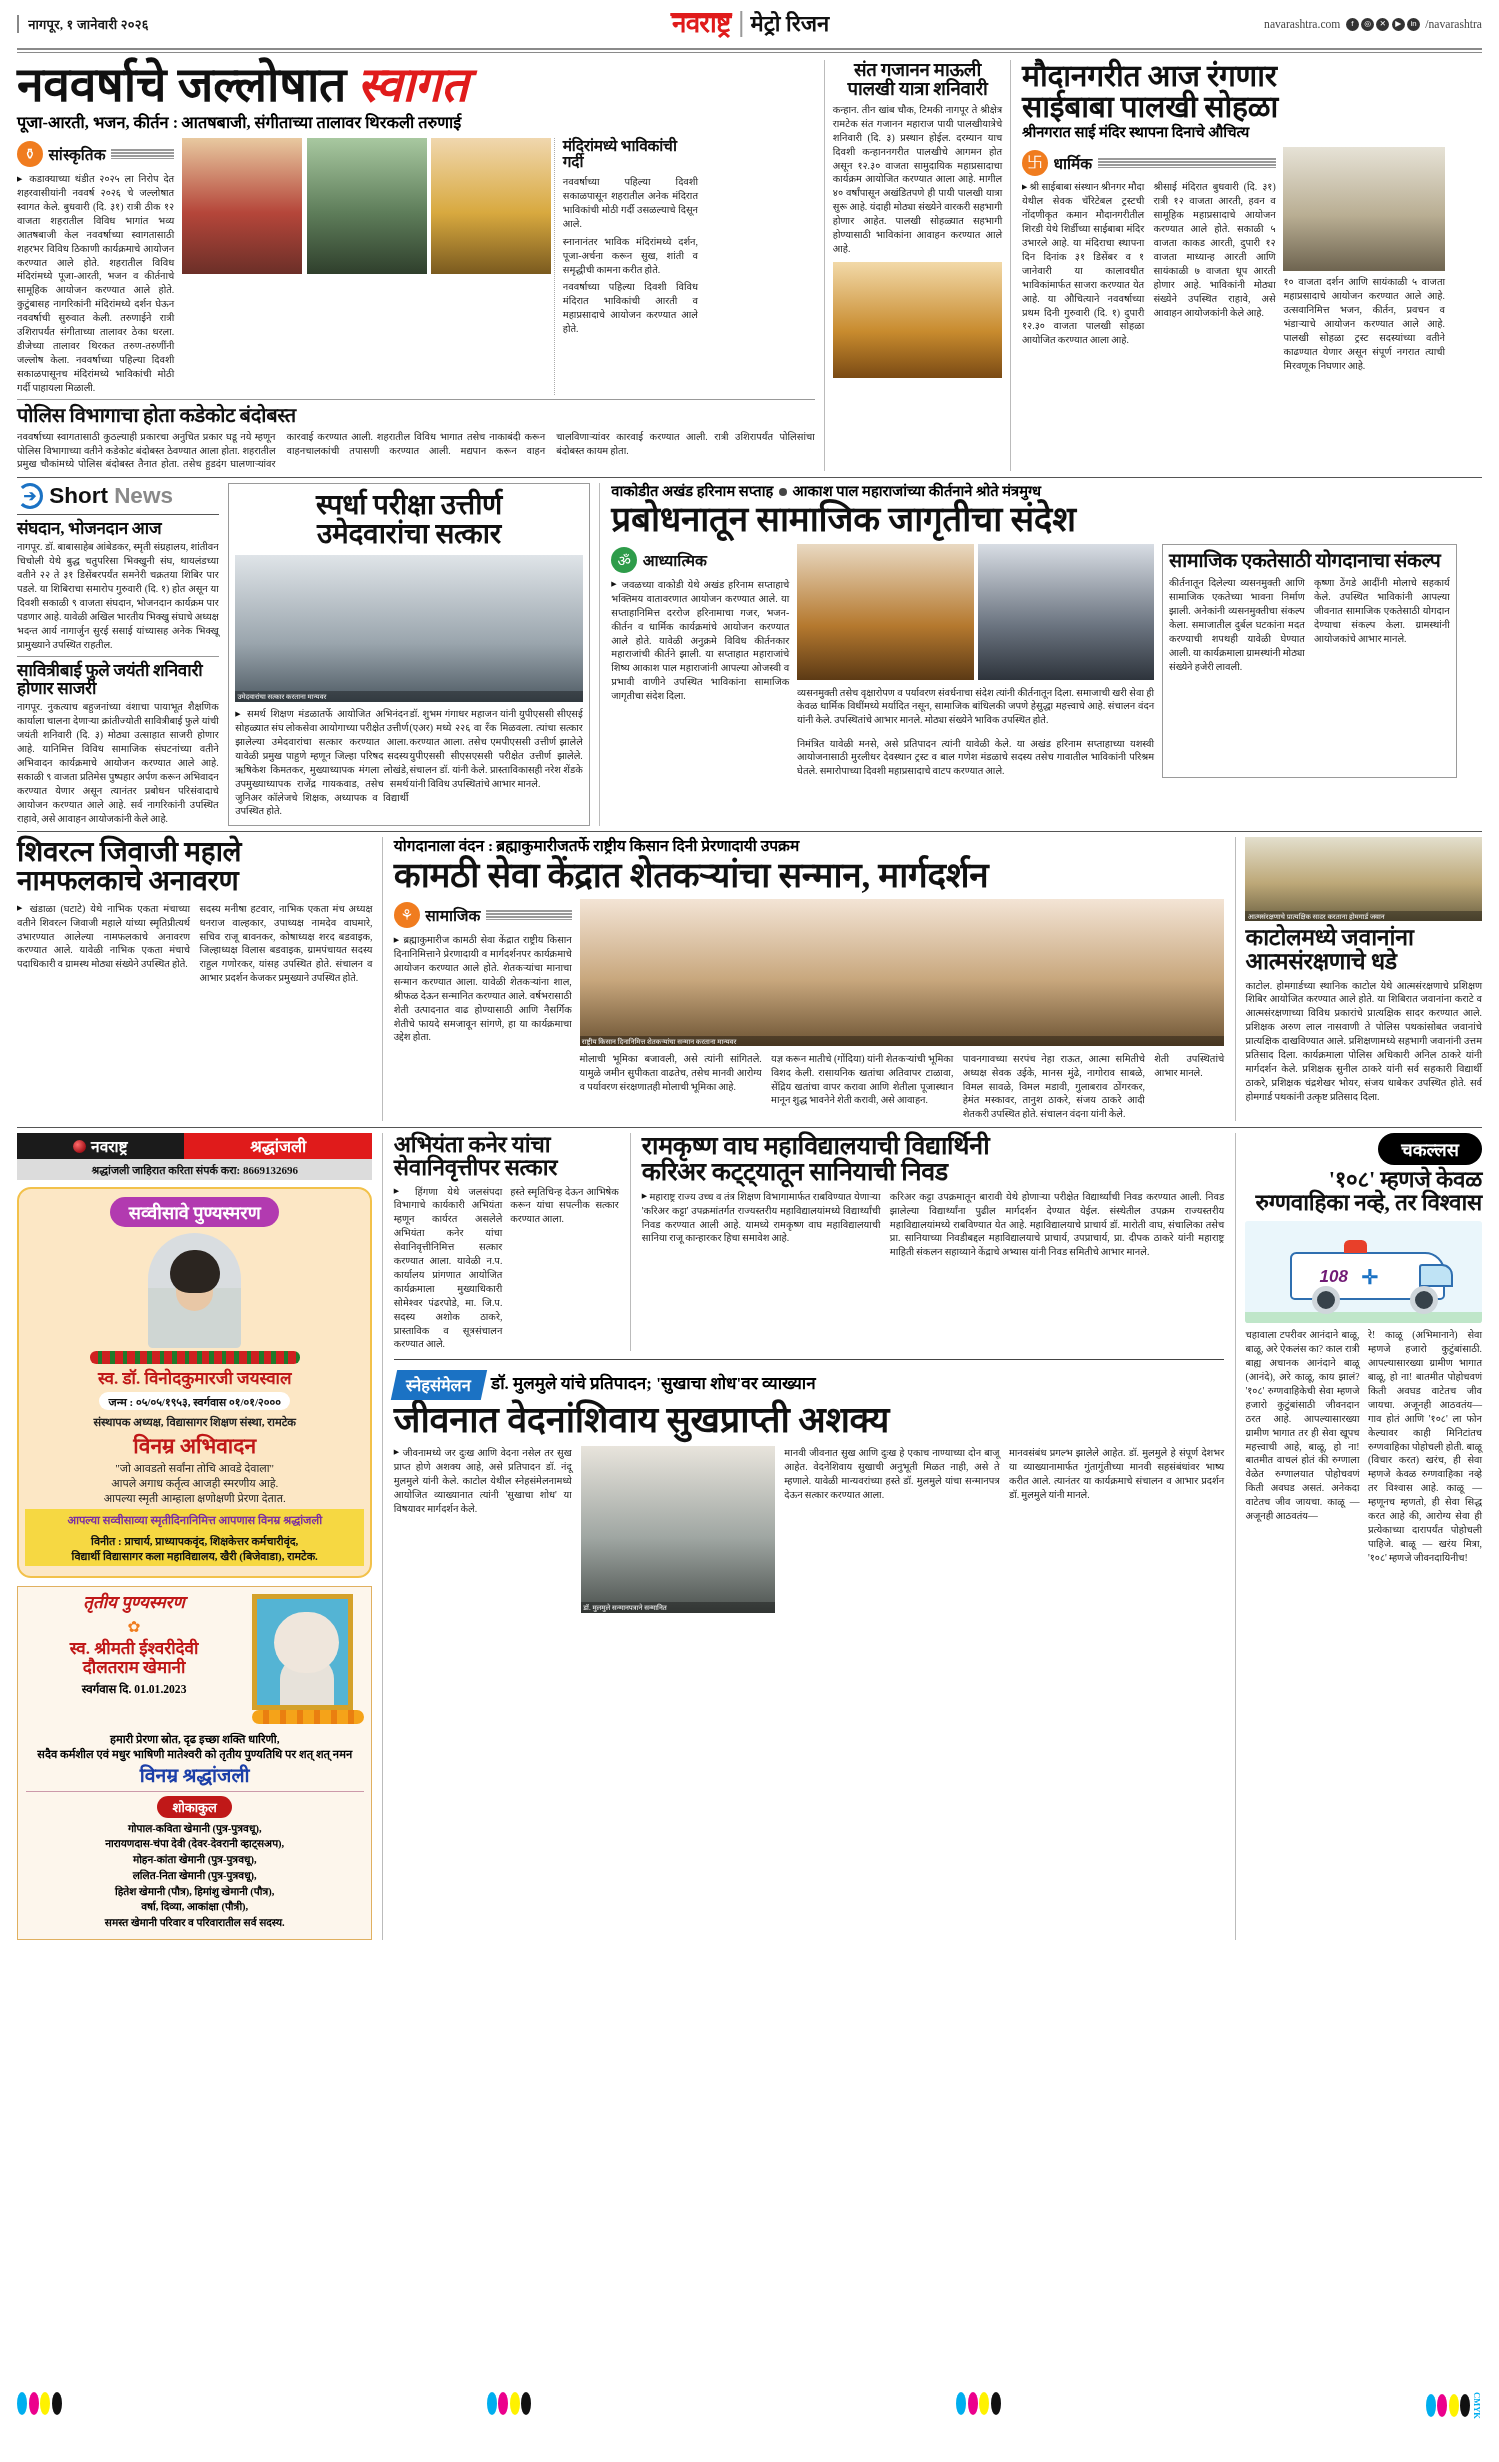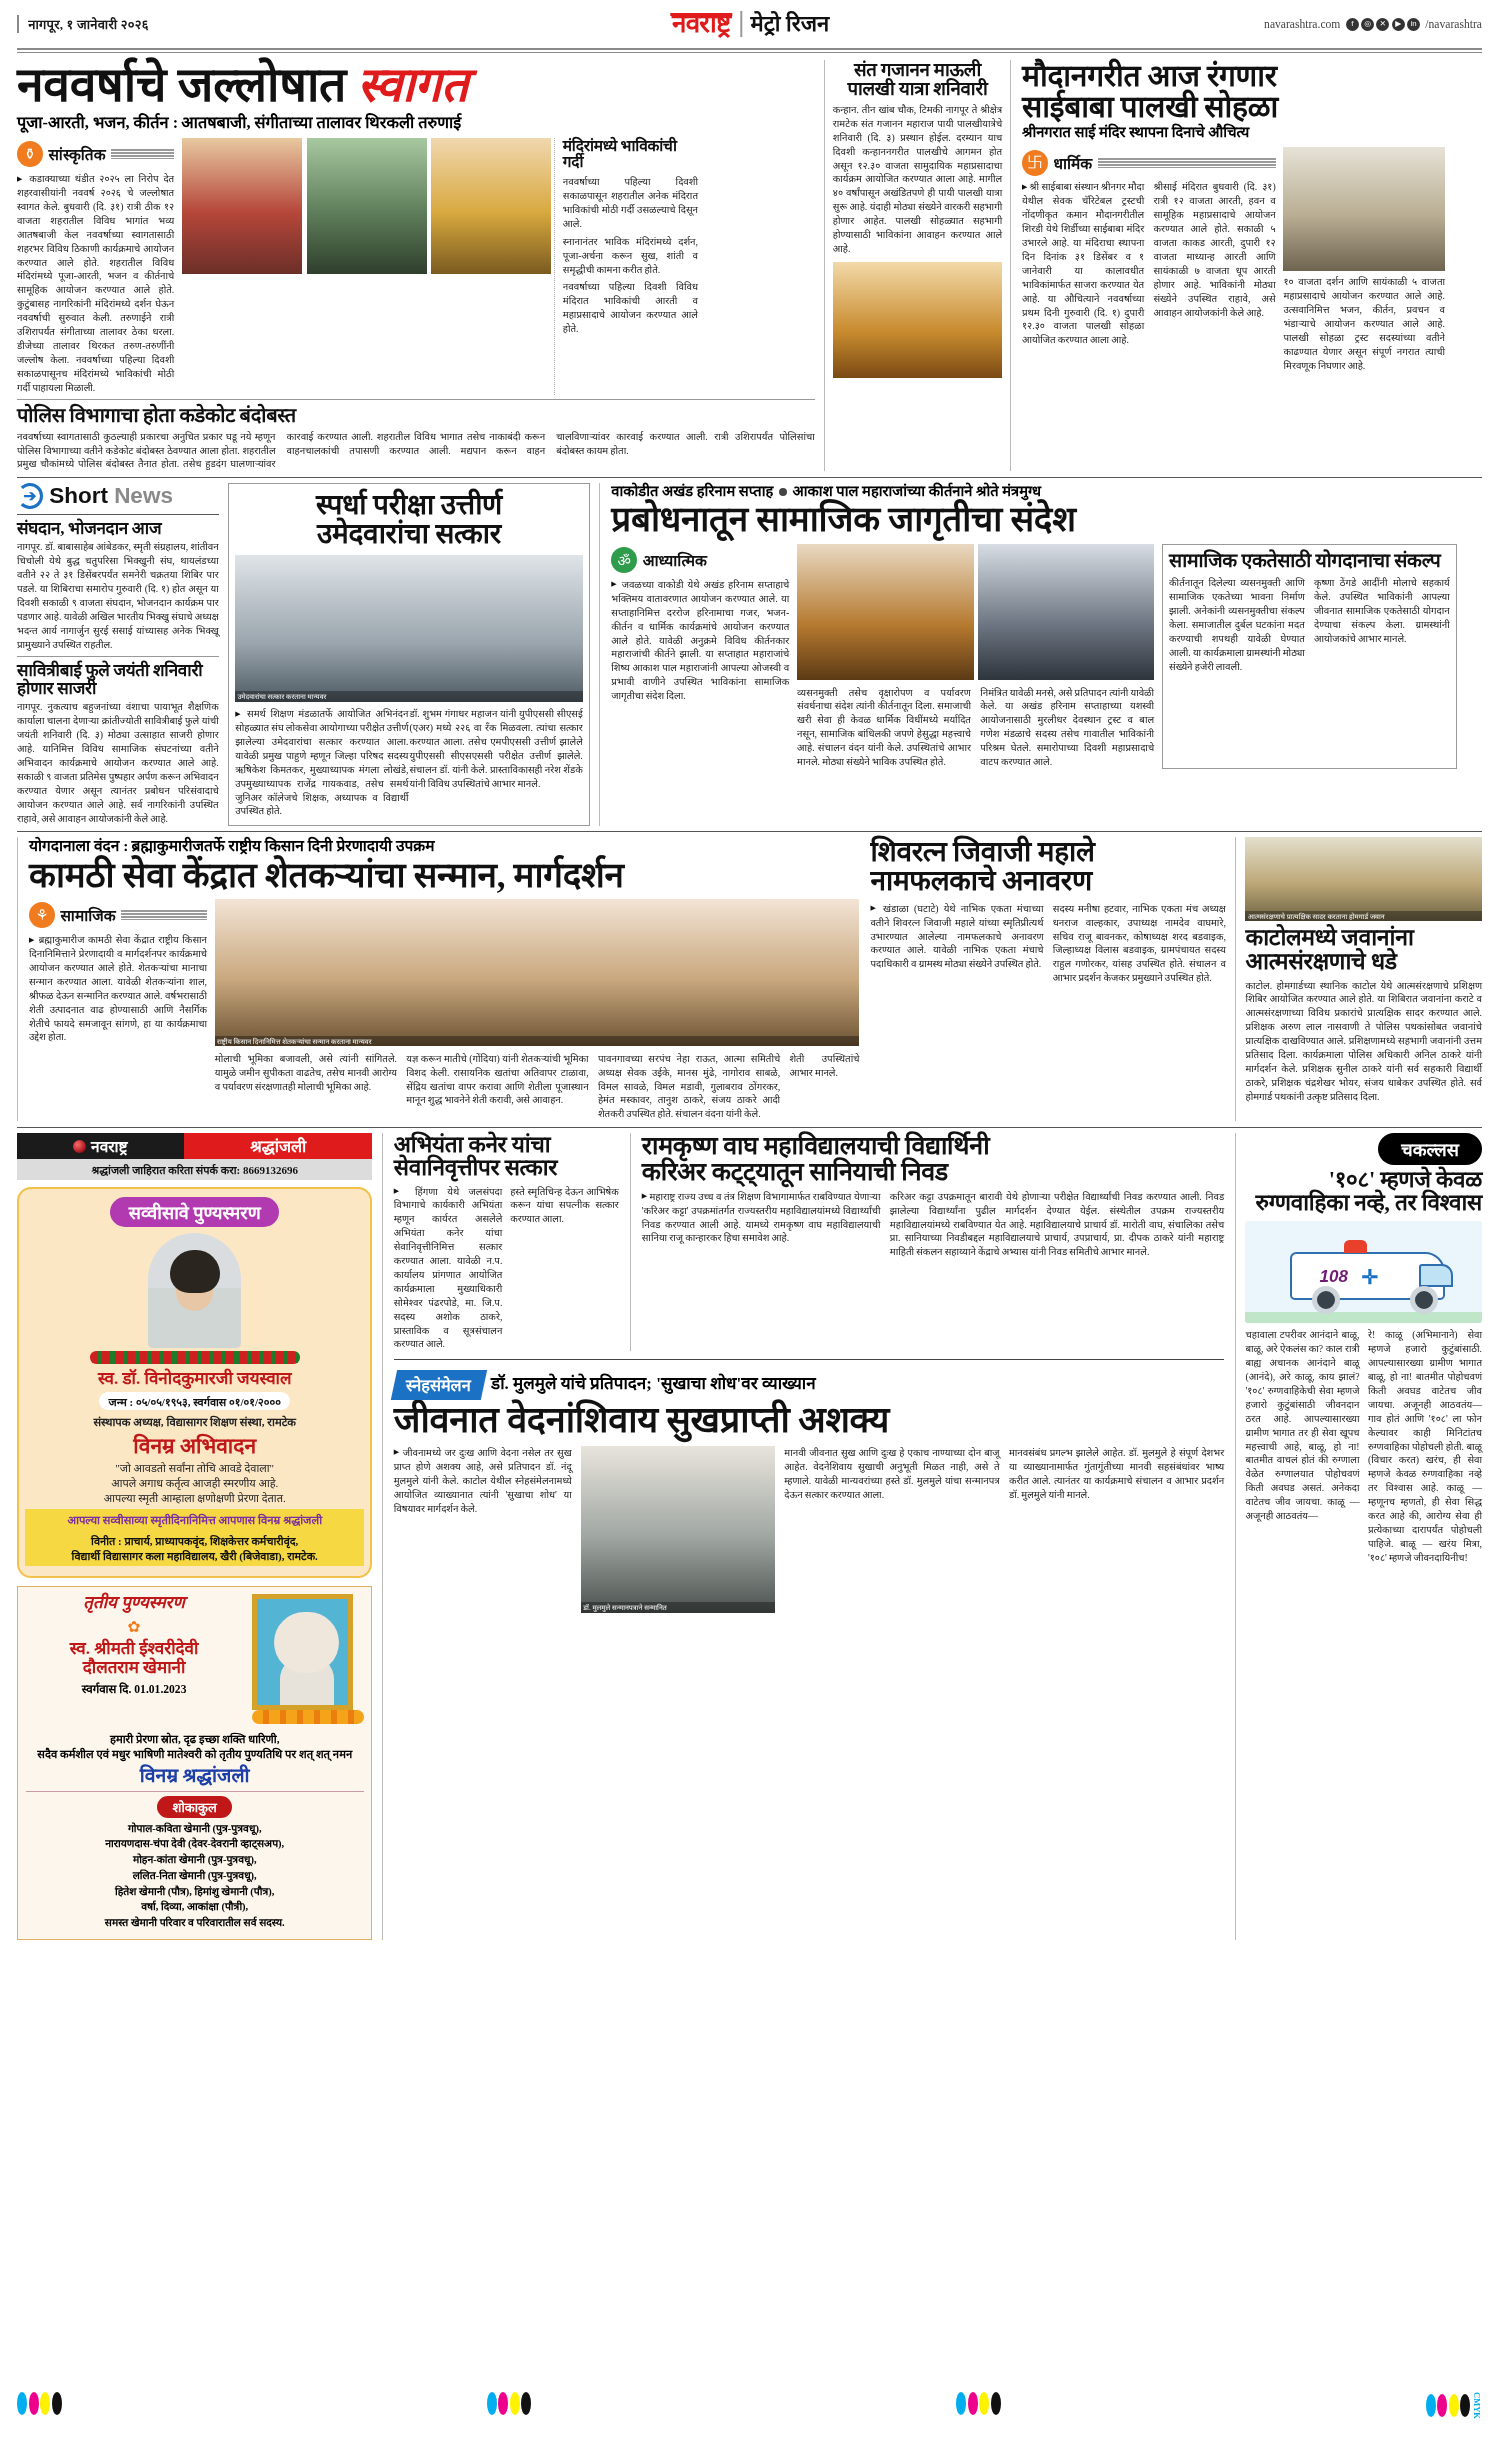--- a/index.html
+++ b/index.html
@@ -304,39 +304,48 @@
             <div class="cat-badge green">ॐ</div>
             <div class="cat-label">आध्यात्मिक</div>
           </div>
           <div class="body-txt lead">जवळच्या वाकोडी येथे अखंड हरिनाम सप्ताहाचे भक्तिमय वातावरणात आयोजन करण्यात आले. या सप्ताहानिमित्त दररोज हरिनामाचा गजर, भजन-कीर्तन व धार्मिक कार्यक्रमांचे आयोजन करण्यात आले होते. यावेळी अनुक्रमे विविध कीर्तनकार महाराजांची कीर्तने झाली. या सप्ताहात महाराजांचे शिष्य आकाश पाल महाराजांनी आपल्या ओजस्वी व प्रभावी वाणीने उपस्थित भाविकांना सामाजिक जागृतीचा संदेश दिला.</div>
         </div>
         <div class="col" style="width:357px;">
           <div class="row" style="gap:3.9px;">
             <div class="photo" style="flex:1;height:136px;background:linear-gradient(#e9d9c2,#b5792f 60%,#5c3a15);"></div>
             <div class="photo" style="flex:1;height:136px;background:linear-gradient(#d8dde4,#6b7480 60%,#2e343c);"></div>
           </div>
-          <div class="row" style="margin-top:5.4px;gap:9.3px;">
+          <div class="row" style="margin-top:5.4px;gap:9.3px;flex-direction:column;">
             <div class="body-txt" style="flex:1;">व्यसनमुक्ती तसेच वृक्षारोपण व पर्यावरण संवर्धनाचा संदेश त्यांनी कीर्तनातून दिला. समाजाची खरी सेवा ही केवळ धार्मिक विधींमध्ये मर्यादित नसून, सामाजिक बांधिलकी जपणे हेसुद्धा महत्त्वाचे आहे. संचालन वंदन यांनी केले. उपस्थितांचे आभार मानले. मोठ्या संख्येने भाविक उपस्थित होते.</div>
             <div class="body-txt" style="flex:1;">निमंत्रित यावेळी मनसे, असे प्रतिपादन त्यांनी यावेळी केले. या अखंड हरिनाम सप्ताहाच्या यशस्वी आयोजनासाठी मुरलीधर देवस्थान ट्रस्ट व बाल गणेश मंडळाचे सदस्य तसेच गावातील भाविकांनी परिश्रम घेतले. समारोपाच्या दिवशी महाप्रसादाचे वाटप करण्यात आले.</div>
           </div>
         </div>
         <div class="col boxed" style="width:295px;">
           <div class="hl" style="font-size:19.4px;">सामाजिक एकतेसाठी योगदानाचा संकल्प</div>
           <div class="row" style="margin-top:4.7px;gap:9.3px;">
             <div class="body-txt" style="flex:1;">कीर्तनातून दिलेल्या व्यसनमुक्ती आणि सामाजिक एकतेच्या भावना निर्माण झाली. अनेकांनी व्यसनमुक्तीचा संकल्प केला. समाजातील दुर्बल घटकांना मदत करण्याची शपथही यावेळी घेण्यात आली. या कार्यक्रमाला ग्रामस्थांनी मोठ्या संख्येने हजेरी लावली.</div>
             <div class="body-txt" style="flex:1;">कृष्णा ठेंगडे आदींनी मोलाचे सहकार्य केले. उपस्थित भाविकांनी आपल्या जीवनात सामाजिक एकतेसाठी योगदान देण्याचा संकल्प केला. ग्रामस्थांनी आयोजकांचे आभार मानले.</div>
           </div>
         </div>
       </div>
     </div>
   </div>
 
   <div class="rule-med"></div>
 
   <div class="row" style="align-items:stretch;">
+
+    <div class="col" style="width:365px;padding-right:9.3px;">
+      <div class="hl" style="font-size:28px;">शिवरत्न जिवाजी महाले</div>
+      <div class="hl" style="font-size:28px;">नामफलकाचे अनावरण</div>
+      <div class="row" style="margin-top:6.2px;gap:9.3px;">
+        <div class="body-txt lead" style="flex:1;">खंडाळा (घटाटे) येथे नाभिक एकता मंचाच्या वतीने शिवरत्न जिवाजी महाले यांच्या स्मृतिप्रीत्यर्थ उभारण्यात आलेल्या नामफलकाचे अनावरण करण्यात आले. यावेळी नाभिक एकता मंचाचे पदाधिकारी व ग्रामस्थ मोठ्या संख्येने उपस्थित होते.</div>
+        <div class="body-txt" style="flex:1;">सदस्य मनीषा हटवार, नाभिक एकता मंच अध्यक्ष धनराज वाल्हकार, उपाध्यक्ष नामदेव वाघमारे, सचिव राजू बावनकर, कोषाध्यक्ष शरद बडवाइक, जिल्हाध्यक्ष विलास बडवाइक, ग्रामपंचायत सदस्य राहुल गणोरकर, यांसह उपस्थित होते. संचालन व आभार प्रदर्शन केजकर प्रमुख्याने उपस्थित होते.</div>
+      </div>
+    </div>
 
     <div class="col vrule" style="width:854px;padding:0 11px;">
       <div>
         <span class="kicker red" style="font-size:15.5px;">योगदानाला वंदन :</span>
         <span class="kicker" style="font-size:15.5px;">ब्रह्माकुमारीजतर्फे राष्ट्रीय किसान दिनी प्रेरणादायी उपक्रम</span>
       </div>
       <div class="hl" style="font-size:35px;margin-top:1.6px;">कामठी सेवा केंद्रात शेतकऱ्यांचा सन्मान, मार्गदर्शन</div>
       <div class="row" style="margin-top:5.4px;gap:7.8px;">
         <div class="col" style="width:178px;">
           <div class="cat">
@@ -350,29 +359,20 @@
           <div class="photo" style="width:100%;height:147px;background:linear-gradient(#f3e4d5,#c8a77d 55%,#6d5434);">
             <div class="cap">राष्ट्रीय किसान दिनानिमित्त शेतकऱ्यांचा सन्मान करताना मान्यवर</div>
           </div>
           <div class="row" style="margin-top:5.4px;gap:9.3px;">
             <div class="body-txt" style="flex:1;">मोलाची भूमिका बजावली, असे त्यांनी सांगितले. यामुळे जमीन सुपीकता वाढतेच, तसेच मानवी आरोग्य व पर्यावरण संरक्षणातही मोलाची भूमिका आहे.</div>
             <div class="body-txt" style="flex:1;">यज्ञ करून मातीचे (गोंदिया) यांनी शेतकऱ्यांची भूमिका विशद केली. रासायनिक खतांचा अतिवापर टाळावा, सेंद्रिय खतांचा वापर करावा आणि शेतीला पूजास्थान मानून शुद्ध भावनेने शेती करावी, असे आवाहन.</div>
             <div class="body-txt" style="flex:1;">पावनगावच्या सरपंच नेहा राऊत, आत्मा समितीचे अध्यक्ष सेवक उईके, मानस मुंढे, नागोराव साबळे, विमल सावळे, विमल मडावी, गुलाबराव ठोंगरकर, हेमंत मस्कावर, तानुश ठाकरे, संजय ठाकरे आदी शेतकरी उपस्थित होते. संचालन वंदना यांनी केले.</div>
             <div class="body-txt" style="flex:0 0 70px;">शेती उपस्थितांचे आभार मानले.</div>
           </div>
         </div>
-      </div>
-    </div>
-
-    <div class="col" style="width:365px;padding-right:9.3px;">
-      <div class="hl" style="font-size:28px;">शिवरत्न जिवाजी महाले</div>
-      <div class="hl" style="font-size:28px;">नामफलकाचे अनावरण</div>
-      <div class="row" style="margin-top:6.2px;gap:9.3px;">
-        <div class="body-txt lead" style="flex:1;">खंडाळा (घटाटे) येथे नाभिक एकता मंचाच्या वतीने शिवरत्न जिवाजी महाले यांच्या स्मृतिप्रीत्यर्थ उभारण्यात आलेल्या नामफलकाचे अनावरण करण्यात आले. यावेळी नाभिक एकता मंचाचे पदाधिकारी व ग्रामस्थ मोठ्या संख्येने उपस्थित होते.</div>
-        <div class="body-txt" style="flex:1;">सदस्य मनीषा हटवार, नाभिक एकता मंच अध्यक्ष धनराज वाल्हकार, उपाध्यक्ष नामदेव वाघमारे, सचिव राजू बावनकर, कोषाध्यक्ष शरद बडवाइक, जिल्हाध्यक्ष विलास बडवाइक, ग्रामपंचायत सदस्य राहुल गणोरकर, यांसह उपस्थित होते. संचालन व आभार प्रदर्शन केजकर प्रमुख्याने उपस्थित होते.</div>
       </div>
     </div>
 
     <div class="col vrule" style="width:247px;padding-left:9.3px;">
       <div class="photo" style="width:100%;height:84px;background:linear-gradient(#e3dfcd,#bda878 55%,#6d6243);">
         <div class="cap">आत्मसंरक्षणाचे प्रात्यक्षिक सादर करताना होमगार्ड जवान</div>
       </div>
       <div class="hl" style="font-size:23px;margin-top:4.7px;">काटोलमध्ये जवानांना</div>
       <div class="hl" style="font-size:23px;">आत्मसंरक्षणाचे धडे</div>
       <div class="body-txt" style="margin-top:4.7px;">काटोल. होमगार्डच्या स्थानिक काटोल येथे आत्मसंरक्षणाचे प्रशिक्षण शिबिर आयोजित करण्यात आले होते. या शिबिरात जवानांना कराटे व आत्मसंरक्षणाच्या विविध प्रकारांचे प्रात्यक्षिक सादर करण्यात आले. प्रशिक्षक अरुण लाल नासवाणी ते पोलिस पथकांसोबत जवानांचे प्रात्यक्षिक दाखविण्यात आले. प्रशिक्षणामध्ये सहभागी जवानांनी उत्तम प्रतिसाद दिला. कार्यक्रमाला पोलिस अधिकारी अनिल ठाकरे यांनी मार्गदर्शन केले. प्रशिक्षक सुनील ठाकरे यांनी सर्व सहकारी विद्यार्थी ठाकरे, प्रशिक्षक चंद्रशेखर भोयर, संजय धाबेकर उपस्थित होते. सर्व होमगार्ड पथकांनी उत्कृष्ट प्रतिसाद दिला.</div>

